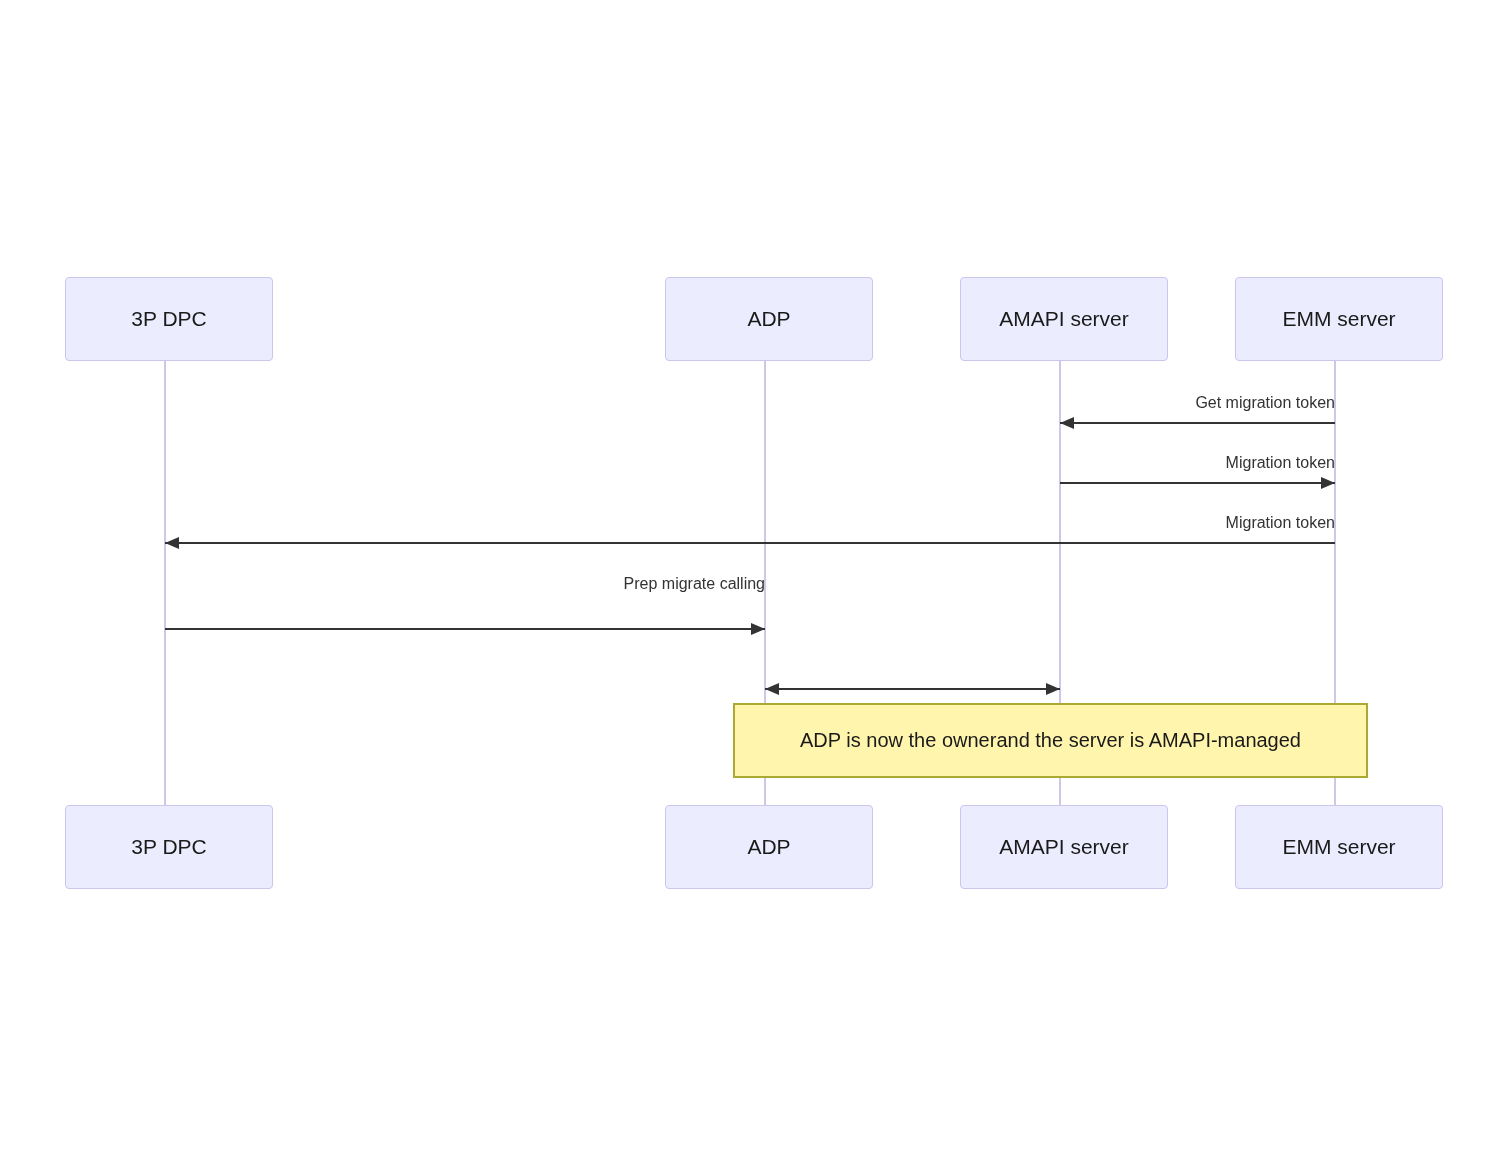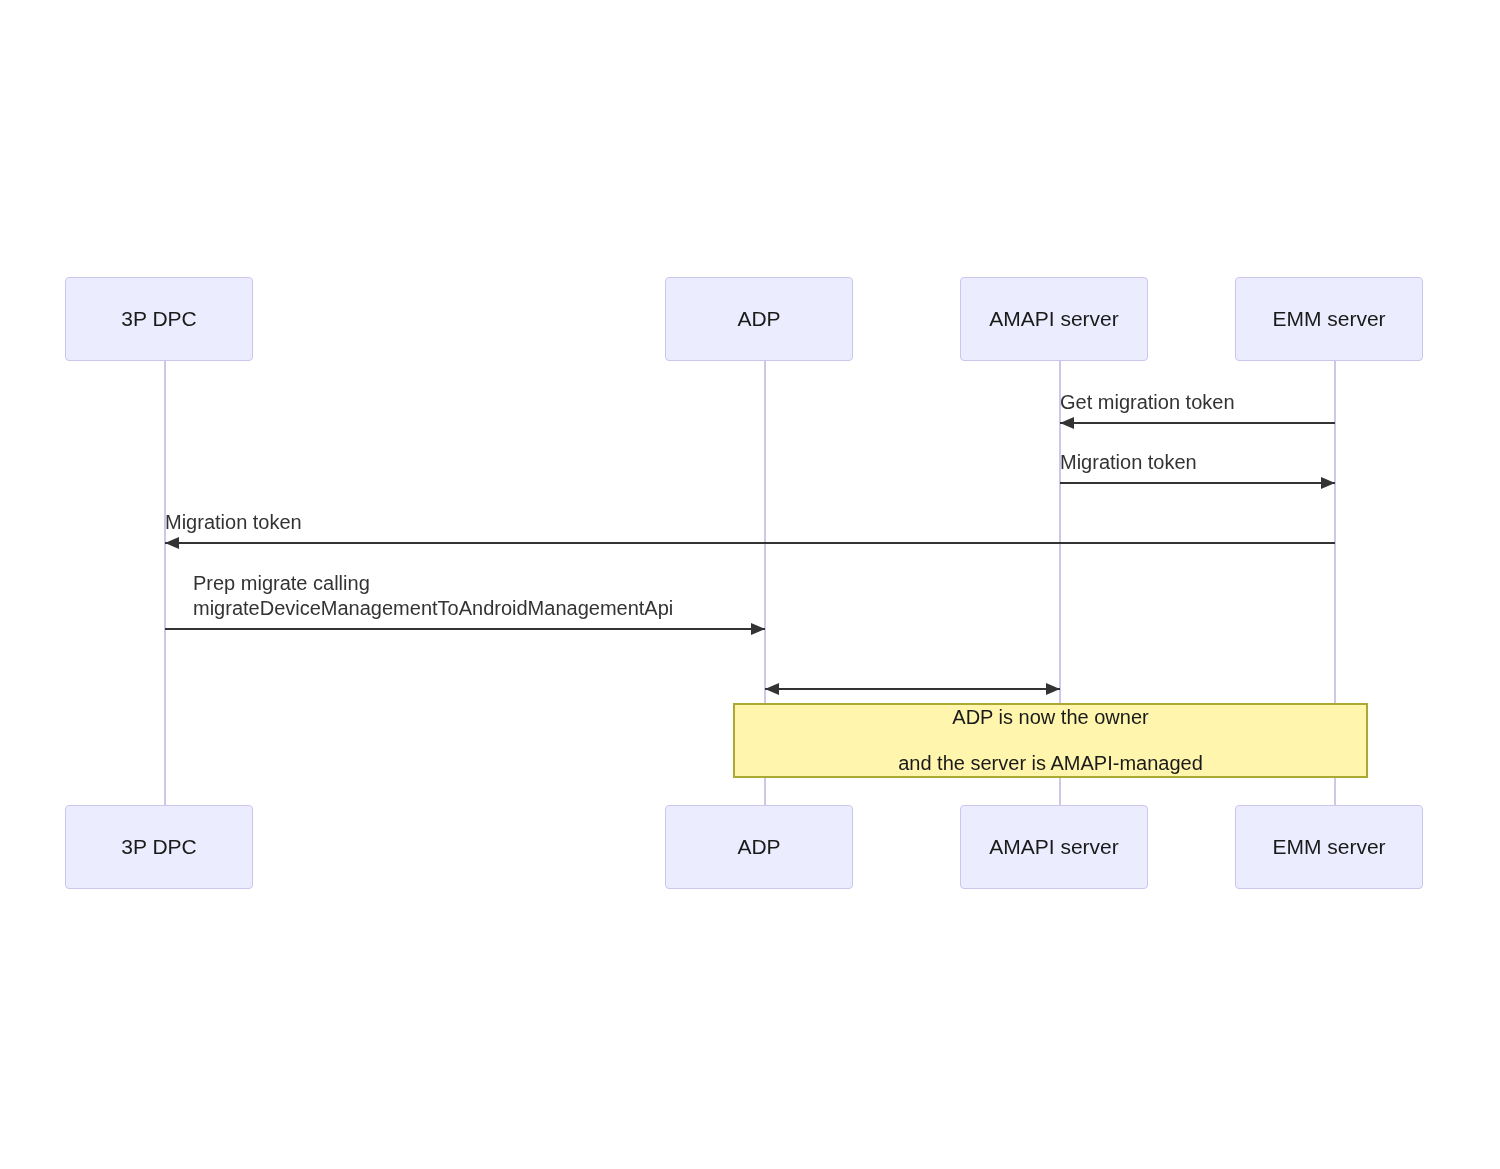--- a/index.html
+++ b/index.html
@@ -18,37 +18,37 @@
   html,body { background:#fff; }
   body { font-family:"Liberation Sans", sans-serif; }
   .canvas {
     position:relative;
     width:1500px; height:1169px;
     background:var(--bg);
     overflow:hidden;
   }
   .actor-box {
     position:absolute;
-    width:188px; height:84px;
+    width:208px; height:84px;
     background:var(--actor-fill);
     border:1px solid var(--actor-border);
     border-radius:4px;
     display:flex; align-items:center; justify-content:center;
     font-size:21px;
     color:var(--actor-text);
   }
   .lifeline {
     position:absolute;
     width:2px; top:361px; height:444px;
     background:var(--lifeline);
   }
   .msg-label {
     position:absolute;
-    text-align:left;
-    font-size:20px;
+    text-align:right;
+    font-size:16px;
     color:var(--label-text);
     line-height:25px;
   }
   .msg-line {
     position:absolute;
     height:0;
     border-top:2px solid var(--arrow);
   }
   .head {
     position:absolute;
@@ -69,22 +69,22 @@
   }
   .note {
     position:absolute;
     left:733px; top:703px;
     width:635px; height:75px;
     background:var(--note-fill);
     border:2px solid var(--note-border);
     color:var(--note-text);
     font-size:20px;
     line-height:25px;
-    display:flex; flex-direction:column;
-    align-items:center; justify-content:space-between;
+    display:flex; flex-direction:row;
+    align-items:center; justify-content:center;
     text-align:center;
   }
 </style>
 </head>
 <body>
 
 <div class="canvas">
 
   <div class="lifeline" style="left:164px;"></div>
   <div class="lifeline" style="left:764px;"></div>
@@ -114,21 +114,20 @@
     <div class="head head-right"></div>
   </div>
 
   <div class="msg-label" style="left:165px; top:510px; width:1170px;">Migration token</div>
   <div class="msg-line" style="left:165px; top:542px; width:1170px;">
     <div class="head head-left"></div>
   </div>
 
   <div class="msg-label" style="left:165px; top:571px; width:600px;padding-left:28px;">
     <div>Prep migrate calling</div>
-    <div>migrateDeviceManagementToAndroidManagementApi</div>
   </div>
   <div class="msg-line" style="left:165px; top:628px; width:600px;">
     <div class="head head-right"></div>
   </div>
 
   <div class="msg-line" style="left:765px; top:688px; width:295px;">
     <div class="head head-left"></div>
     <div class="head head-right"></div>
   </div>
 

